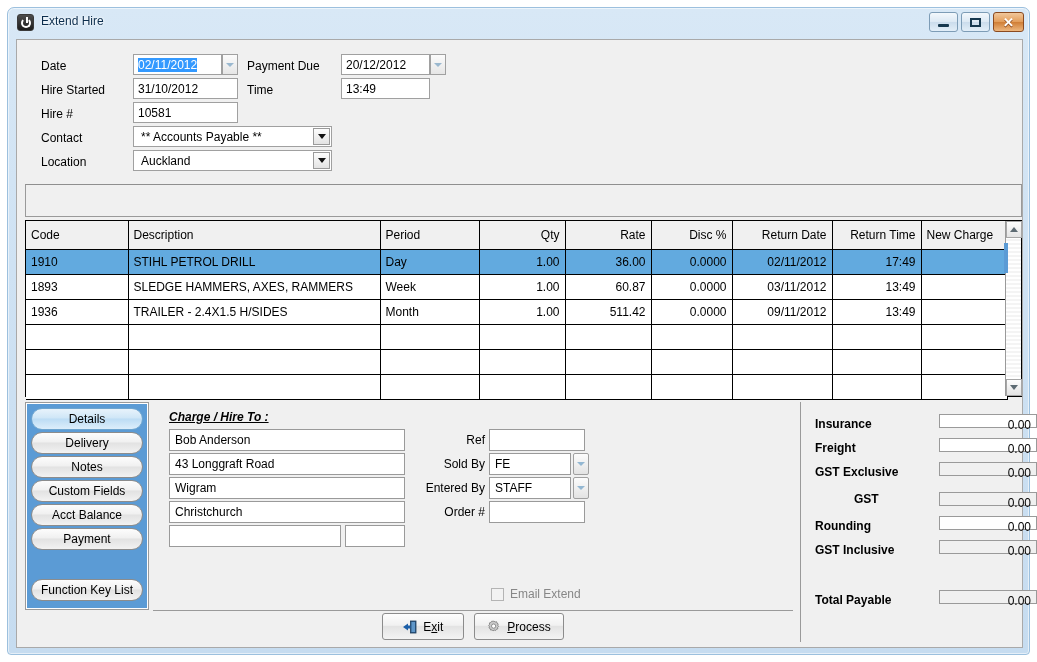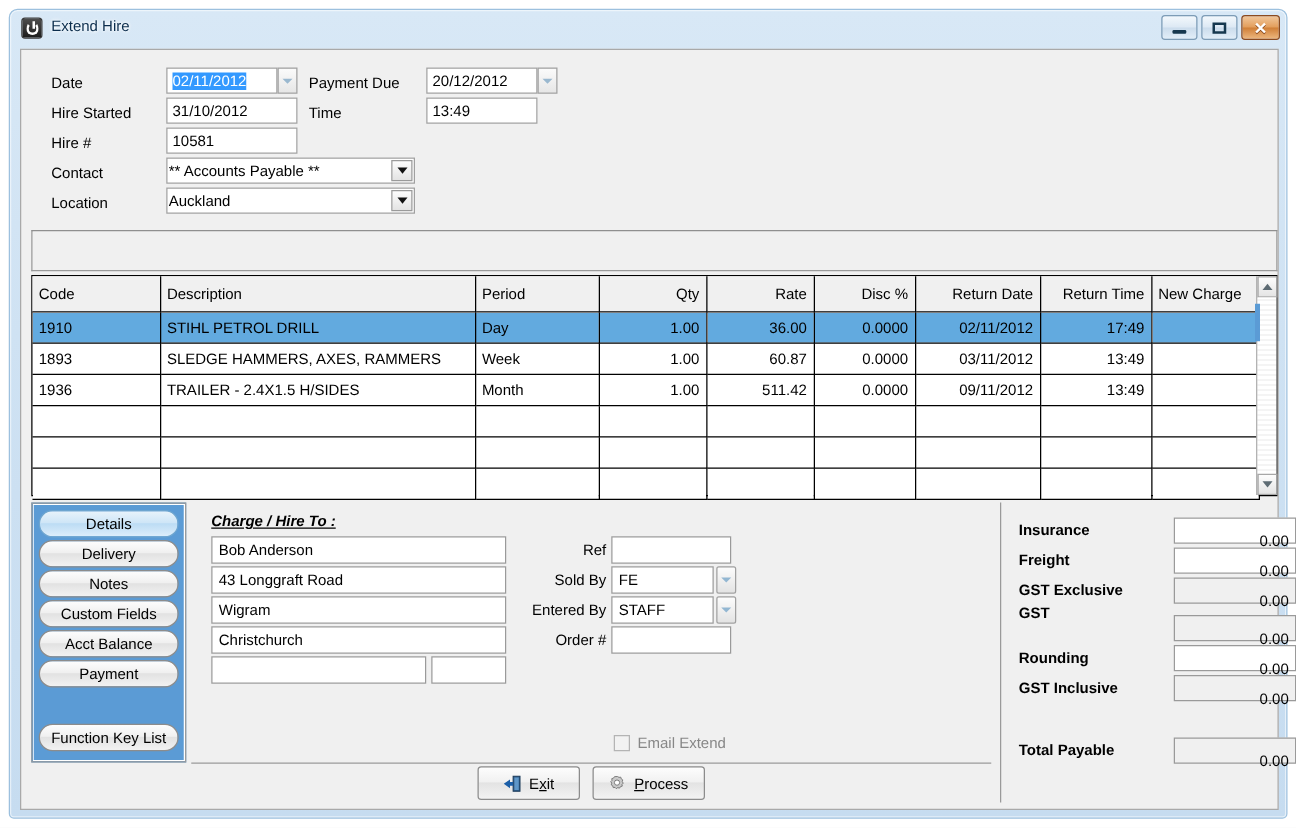--- a/index.html
+++ b/index.html
@@ -109,21 +109,21 @@
     border-top: 4px solid #9ab8cf;
   }
 
   .combo {
     position: absolute;
     background: #ffffff;
     border: 1px solid #a0a0a0;
     height: 21px;
   }
   .combo .ctext {
-    position: absolute; left: 1px; top: 2px;
+    position: absolute; left: 7px; top: 2px;
     font-size: 12px; color: #000; line-height: 16px; white-space: nowrap;
   }
   .combo .cbtn {
     position: absolute; right: 1px; top: 1px;
     width: 17px; height: 17px;
     border: 1px solid #9a9a9a;
     background: linear-gradient(180deg,#fdfdfd,#e3e3e3);
     display: flex; align-items: center; justify-content: center;
   }
   .combo .cbtn .tri {
@@ -328,25 +328,25 @@
   }
   #totals {
     position: absolute; left: 776px; top: 0; width: 221px; height: 240px;
   }
   .tlabel {
     position: absolute; left: 14px;
     font-size: 12px; font-weight: bold; color: #000; white-space: nowrap;
   }
   .tbox {
     position: absolute; left: 138px; width: 98px;
-    height: 21px;
+    height: 14px;
     border: 1px solid #9a9a9a;
     font-size: 12px; color: #000;
     text-align: right;
-    padding: 10px 5px 0 0;
+    padding: 2px 5px 0 0;
     line-height: 16px;
   }
   .tbox.ro { background: #f0f0f0; }
   .tbox.rw { background: #ffffff; }
 
   
   .icon-svg { display: block; }
 </style>
 </head>
 <body>
@@ -594,21 +594,21 @@
       </div>
 
       <div id="totals-div"></div>
       <div id="totals">
           <div class="tlabel" style="top: 15px;">Insurance</div>
           <div class="tbox rw" style="top: 12px;">0.00</div>
           <div class="tlabel" style="top: 39px;">Freight</div>
           <div class="tbox rw" style="top: 36px;">0.00</div>
           <div class="tlabel" style="top: 63px;">GST Exclusive</div>
           <div class="tbox ro" style="top: 60px;">0.00</div>
-          <div class="tlabel" style="top: 81px;">GST</div>
+          <div class="tlabel" style="top: 90px; margin-left: 39px;">GST</div>
           <div class="tbox ro" style="top: 90px;">0.00</div>
           <div class="tlabel" style="top: 117px;">Rounding</div>
           <div class="tbox rw" style="top: 114px;">0.00</div>
           <div class="tlabel" style="top: 141px;">GST Inclusive</div>
           <div class="tbox ro" style="top: 138px;">0.00</div>
           <div class="tlabel" style="top: 191px;">Total Payable</div>
           <div class="tbox ro" style="top: 188px;">0.00</div>
         </div>
     </div>
 

